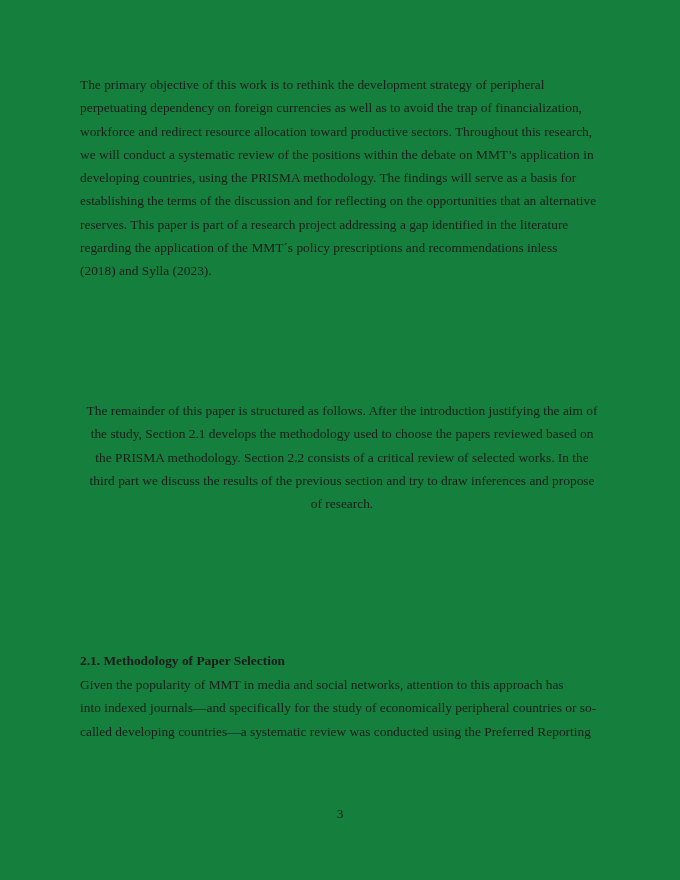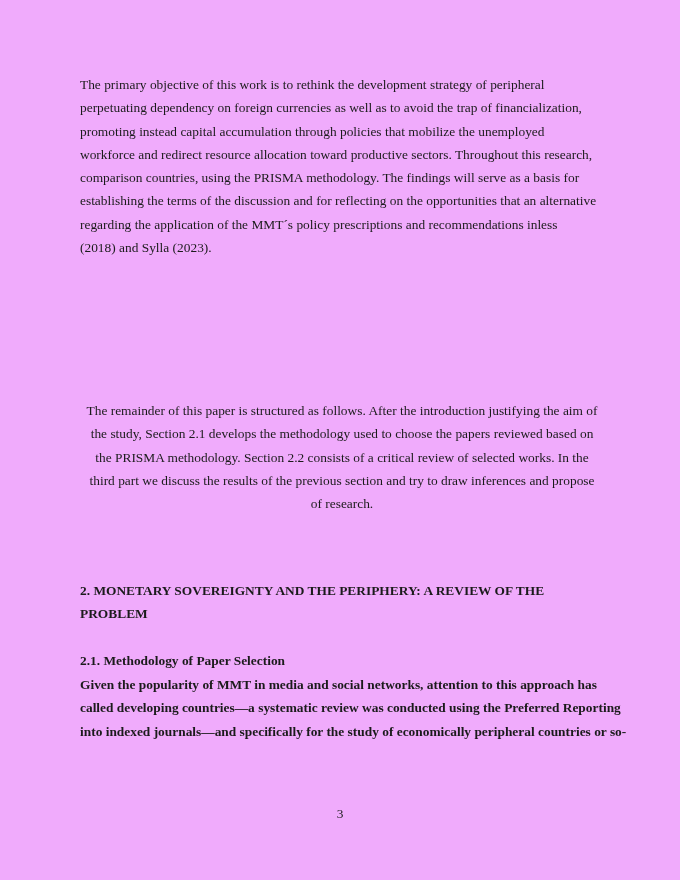--- a/index.html
+++ b/index.html
@@ -14,21 +14,21 @@
     overflow: hidden;
     font-family: "Liberation Serif", "DejaVu Serif", serif;
     color: #1b1b1b;
   }
   .sheet {
     position: absolute;
     left: 0;
     top: 0;
     width: 680px;
     height: 880px;
-    background: #f0abfc;
+    background: #15803d;
   }
   .textblock {
     position: absolute;
     left: 80px;
     width: 524px;
     font-size: 13.4px;
     line-height: 23.3px;
     text-align: left;
     color: #1b1b1b;
   }
@@ -49,48 +49,45 @@
   }
 </style>
 </head>
 <body>
 
 <div class="sheet">
 
   <div class="textblock" style="top: 73px;">
       <div class="line">The primary objective of this work is to rethink the development strategy of peripheral</div>
       <div class="line">perpetuating dependency on foreign currencies as well as to avoid the trap of financialization,</div>
-      <div class="line">promoting instead capital accumulation through policies that mobilize the unemployed</div>
       <div class="line">workforce and redirect resource allocation toward productive sectors. Throughout this research,</div>
-      <div class="line">comparison countries, using the PRISMA methodology. The findings will serve as a basis for</div>
+      <div class="line">we will conduct a systematic review of the positions within the debate on MMT’s application in</div>
+      <div class="line">developing countries, using the PRISMA methodology. The findings will serve as a basis for</div>
       <div class="line">establishing the terms of the discussion and for reflecting on the opportunities that an alternative</div>
+      <div class="line">reserves. This paper is part of a research project addressing a gap identified in the literature</div>
       <div class="line">regarding the application of the MMT´s policy prescriptions and recommendations inless</div>
       <div class="line">(2018) and Sylla (2023).</div>
     </div>
 
   <div class="textblock" style="top: 399px; text-align: center;">
       <div class="line">The remainder of this paper is structured as follows. After the introduction justifying the aim of</div>
       <div class="line">the study, Section 2.1 develops the methodology used to choose the papers reviewed based on</div>
       <div class="line">the PRISMA methodology. Section 2.2 consists of a critical review of selected works. In the</div>
       <div class="line">third part we discuss the results of the previous section and try to draw inferences and propose</div>
       <div class="line">of research.</div>
     </div>
 
-  <div class="textblock heading" style="top: 579px;">
-      <div class="line">2. MONETARY SOVEREIGNTY AND THE PERIPHERY: A REVIEW OF THE</div>
-      <div class="line">PROBLEM</div>
-    </div>
 
   <div class="textblock heading" style="top: 649px; font-family: Liberation Serif, serif;">
     <div class="line">2.1. Methodology of Paper Selection</div>
   </div>
 
-  <div class="textblock" style="top: 673px; font-weight: bold;">
+  <div class="textblock" style="top: 673px;">
       <div class="line">Given the popularity of MMT in media and social networks, attention to this approach has</div>
+      <div class="line">into indexed journals—and specifically for the study of economically peripheral countries or so-</div>
       <div class="line">called developing countries—a systematic review was conducted using the Preferred Reporting</div>
-      <div class="line">into indexed journals—and specifically for the study of economically peripheral countries or so-</div>
     </div>
 
   <div class="page-number" style="top: 802px;">
     <span>3</span>
   </div>
 
 </div>
 
 </body></html>

